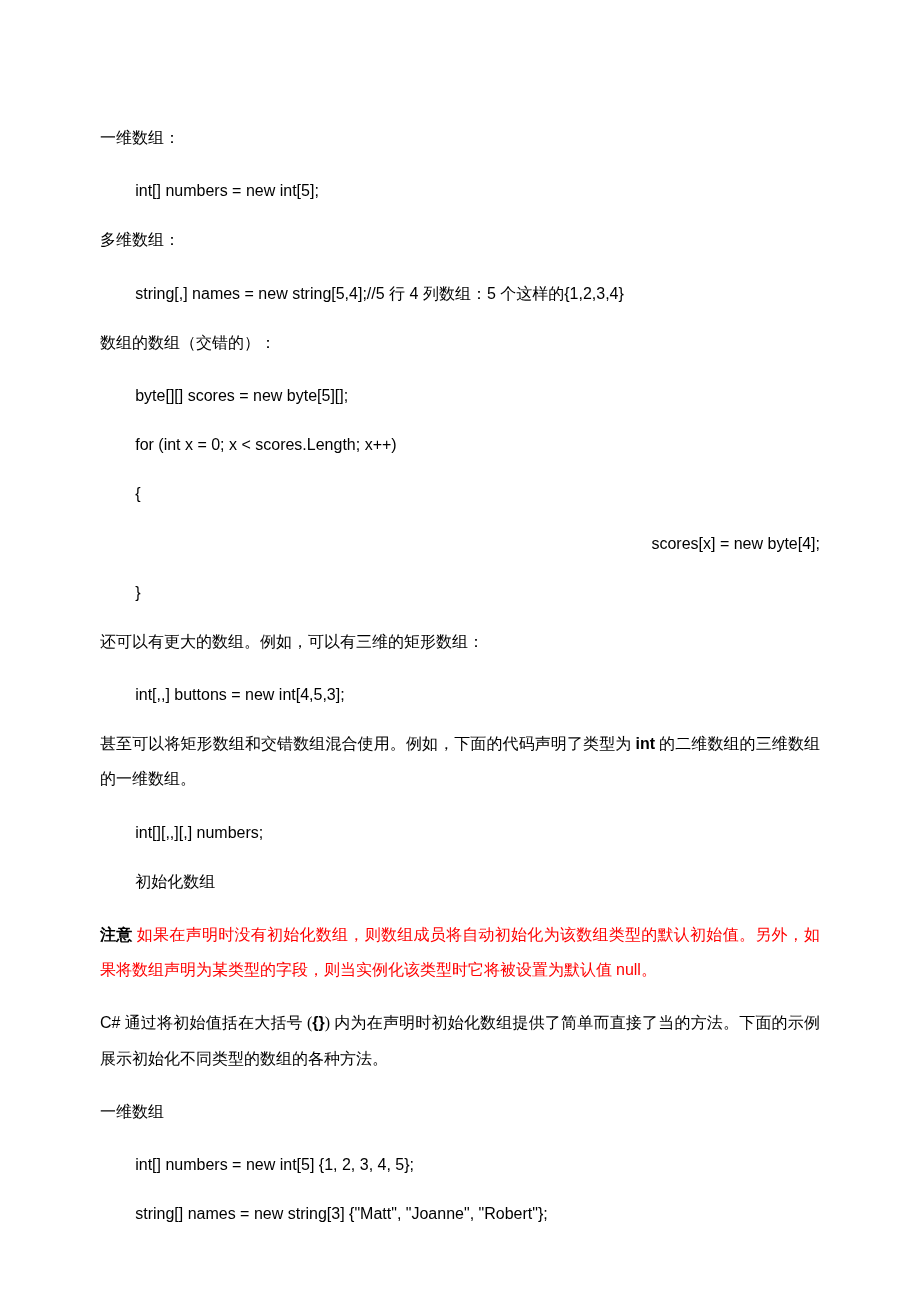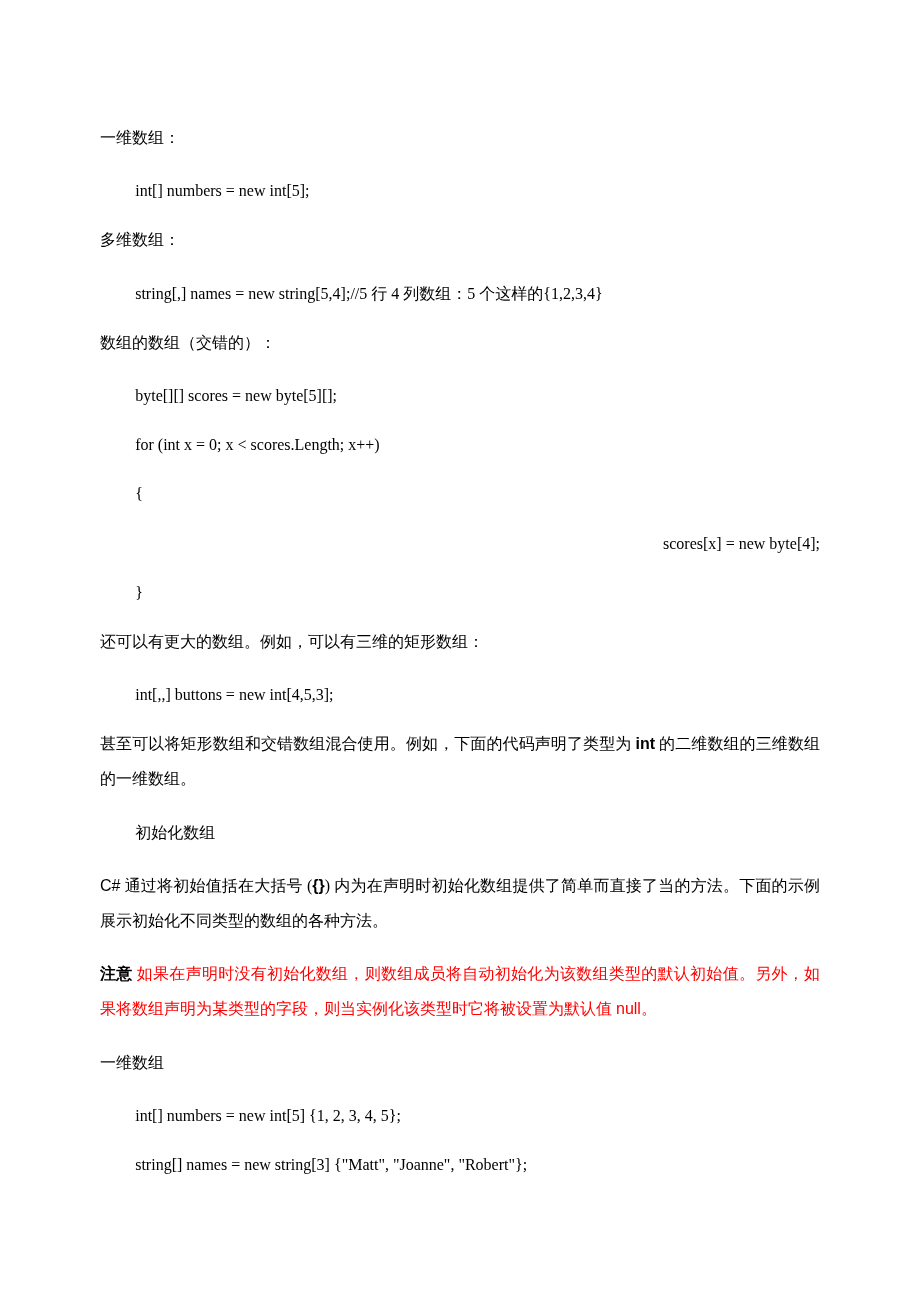--- a/index.html
+++ b/index.html
@@ -16,21 +16,21 @@
     padding: 120px 100px 80px 100px;
     box-sizing: border-box;
     position: relative;
     line-height: 2.2;
   }
   .para {
     margin: 0 0 18px 0;
     line-height: 2.2;
   }
   .code {
-    font-family: Liberation Serif, serif;
+    font-family: Liberation Sans, sans-serif;
     padding-left: 2.2em;
     margin: 4px 0 14px 0;
     line-height: 2.2;
     white-space: pre-wrap;
   }
   .code.extra-indent {
     padding-left: 4.2em;
     text-align: right;
   }
   .heading-indent {
@@ -76,29 +76,30 @@
   <p class="code">}</p>
 
   <p class="para">还可以有更大的数组。例如，可以有三维的矩形数组：</p>
 
   <p class="code">int[,,] buttons = new int[4,5,3];</p>
 
   <p class="para justify">
     <span>甚至可以将矩形数组和交错数组混合使用。例如，下面的代码声明了类型为 </span><span class="bold">int</span><span> 的二维数组的三维数组的一维数组。</span>
   </p>
 
+  <p class="code">int[][,,][,] numbers;</p>
 
   <p class="heading-indent">初始化数组</p>
 
   <p class="para justify">
-    <span class="sans">C#</span><span> 通过将初始值括在大括号 (</span><span class="bold">{}</span><span>) 内为在声明时初始化数组提供了简单而直接了当的方法。下面的示例展示初始化不同类型的数组的各种方法。</span>
+    <span class="bold">注意</span><span class="red">   如果在声明时没有初始化数组，则数组成员将自动初始化为该数组类型的默认初始值。另外，如果将数组声明为某类型的字段，则当实例化该类型时它将被设置为默认值 </span><span class="red sans">null</span><span class="red">。</span>
   </p>
 
   <p class="para justify">
-    <span class="bold">注意</span><span class="red">   如果在声明时没有初始化数组，则数组成员将自动初始化为该数组类型的默认初始值。另外，如果将数组声明为某类型的字段，则当实例化该类型时它将被设置为默认值 </span><span class="red sans">null</span><span class="red">。</span>
+    <span class="sans">C#</span><span> 通过将初始值括在大括号 (</span><span class="bold">{}</span><span>) 内为在声明时初始化数组提供了简单而直接了当的方法。下面的示例展示初始化不同类型的数组的各种方法。</span>
   </p>
 
   <p class="para">一维数组</p>
 
   <p class="code">int[] numbers = new int[5] {1, 2, 3, 4, 5};</p>
   <p class="code">string[] names = new string[3] {"Matt", "Joanne", "Robert"};</p>
 
 </div>
 
 </body></html>

